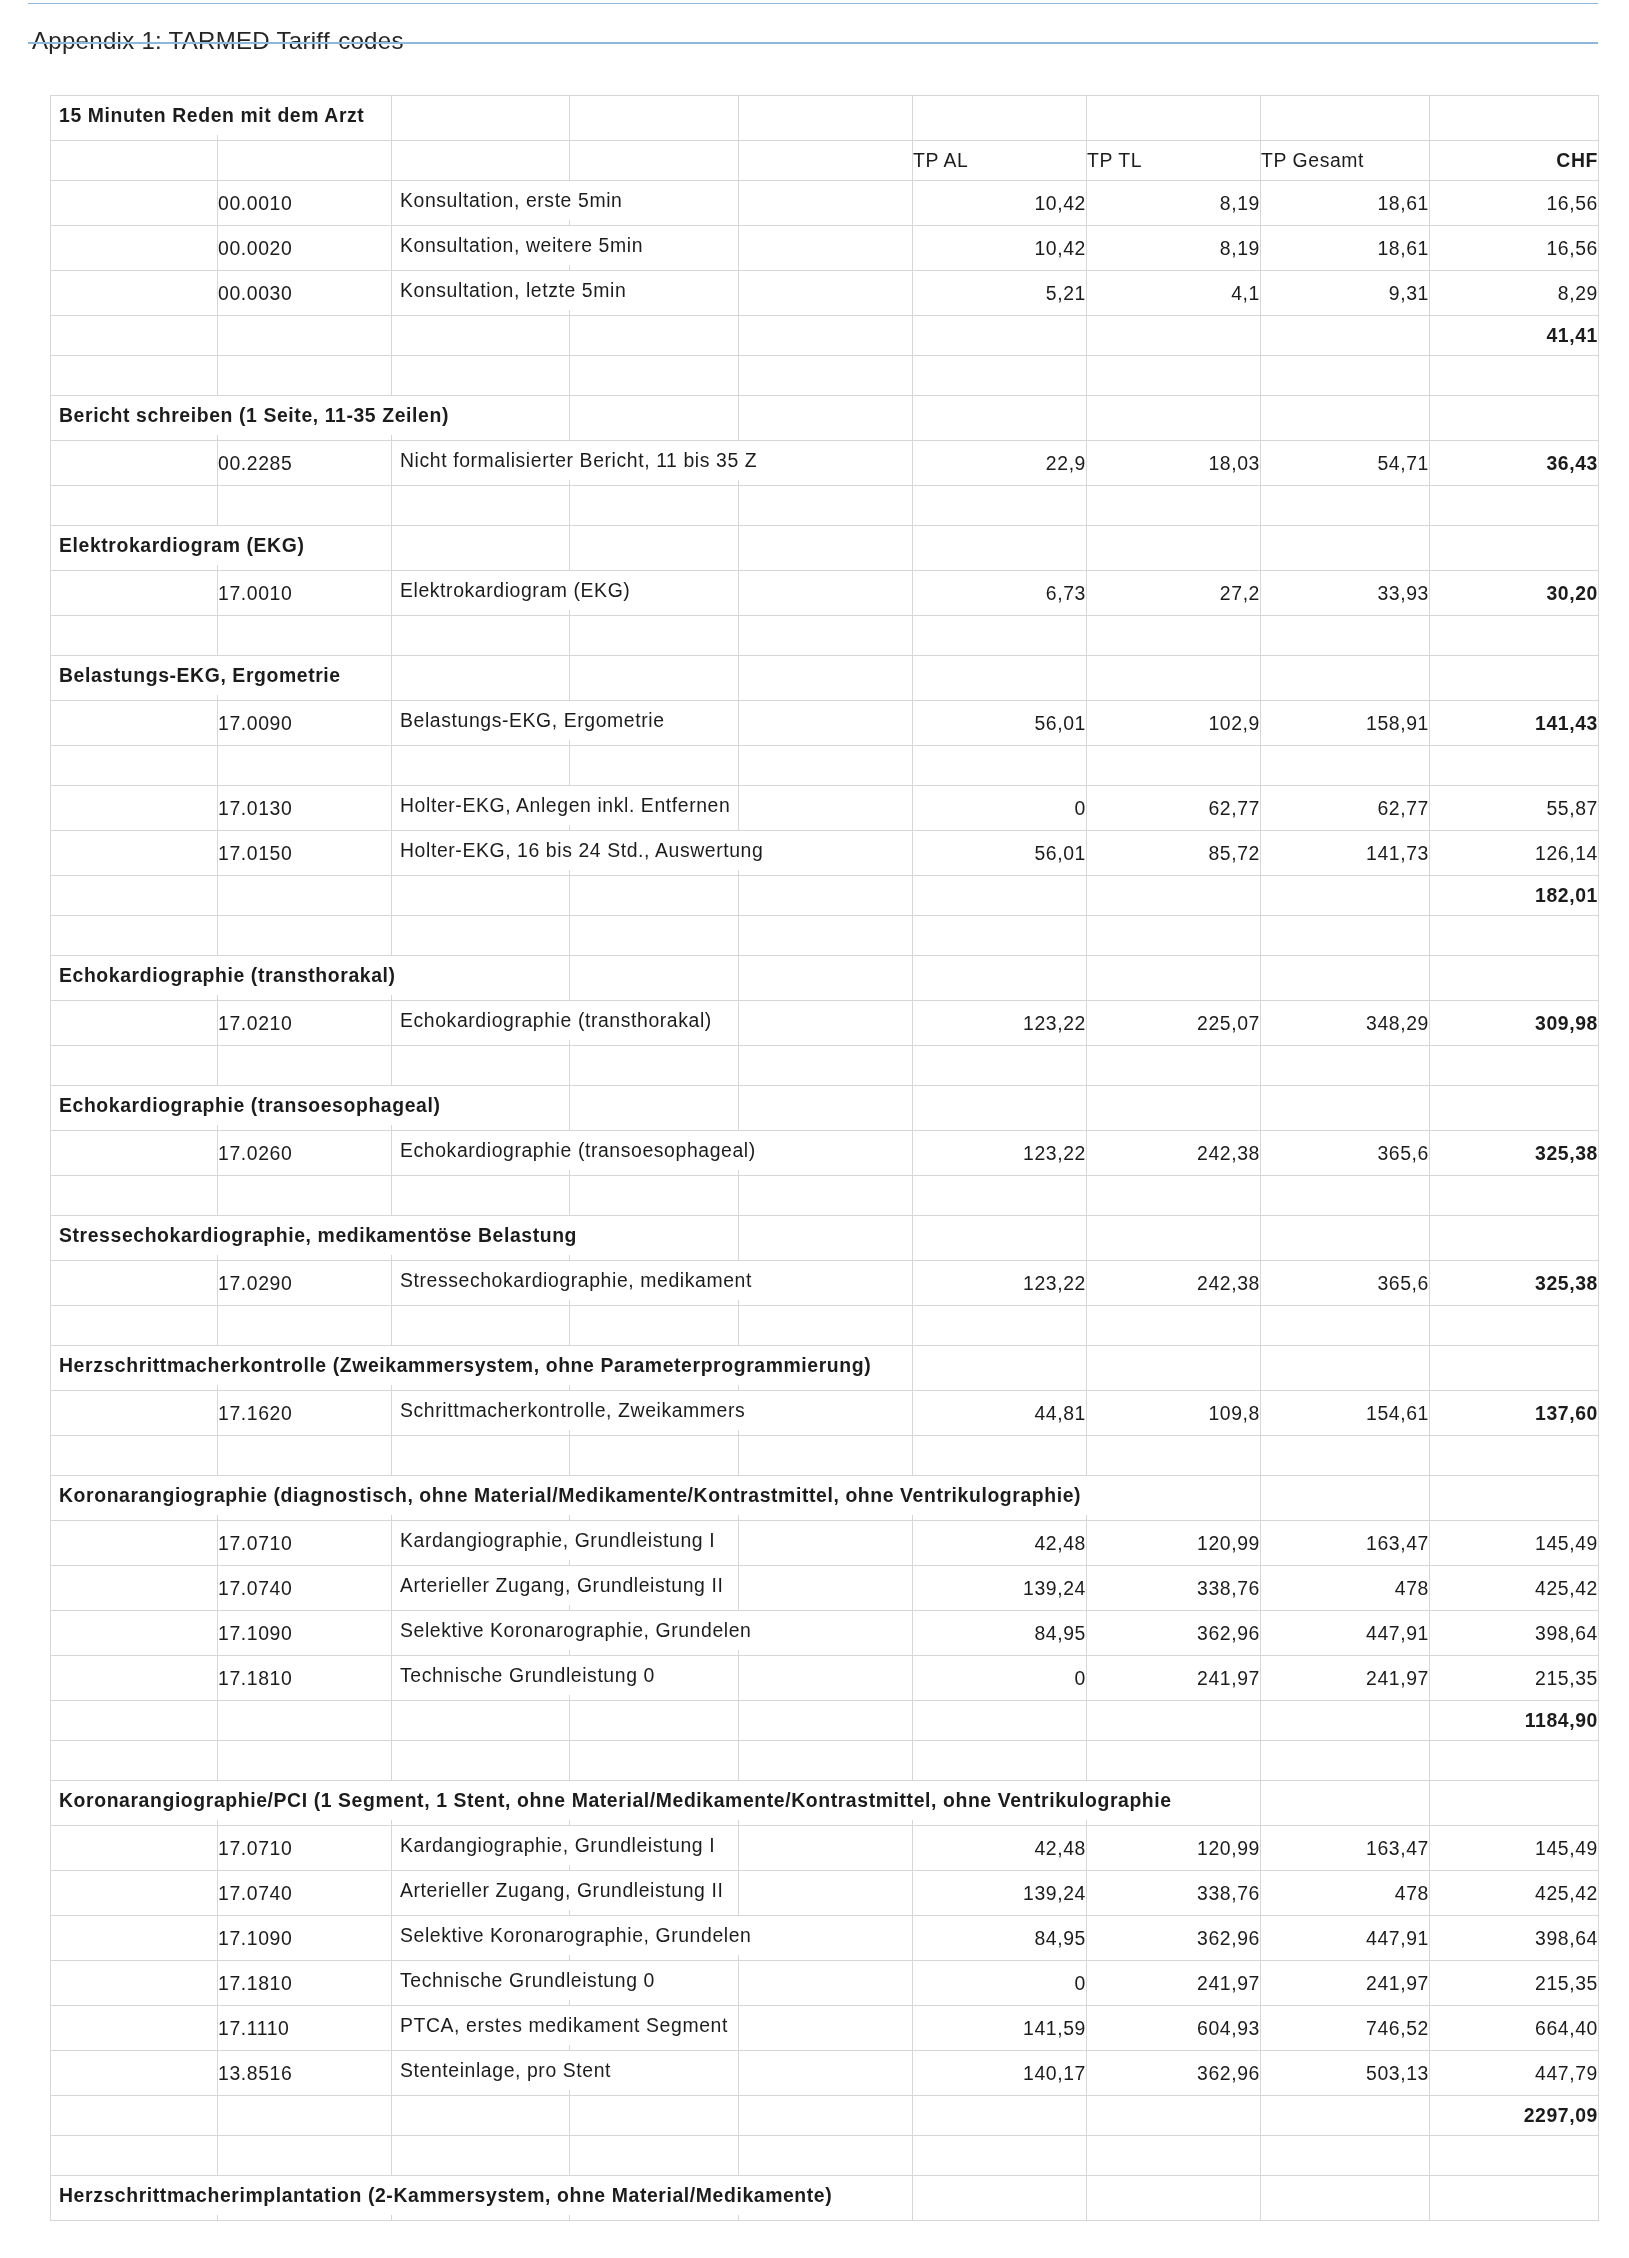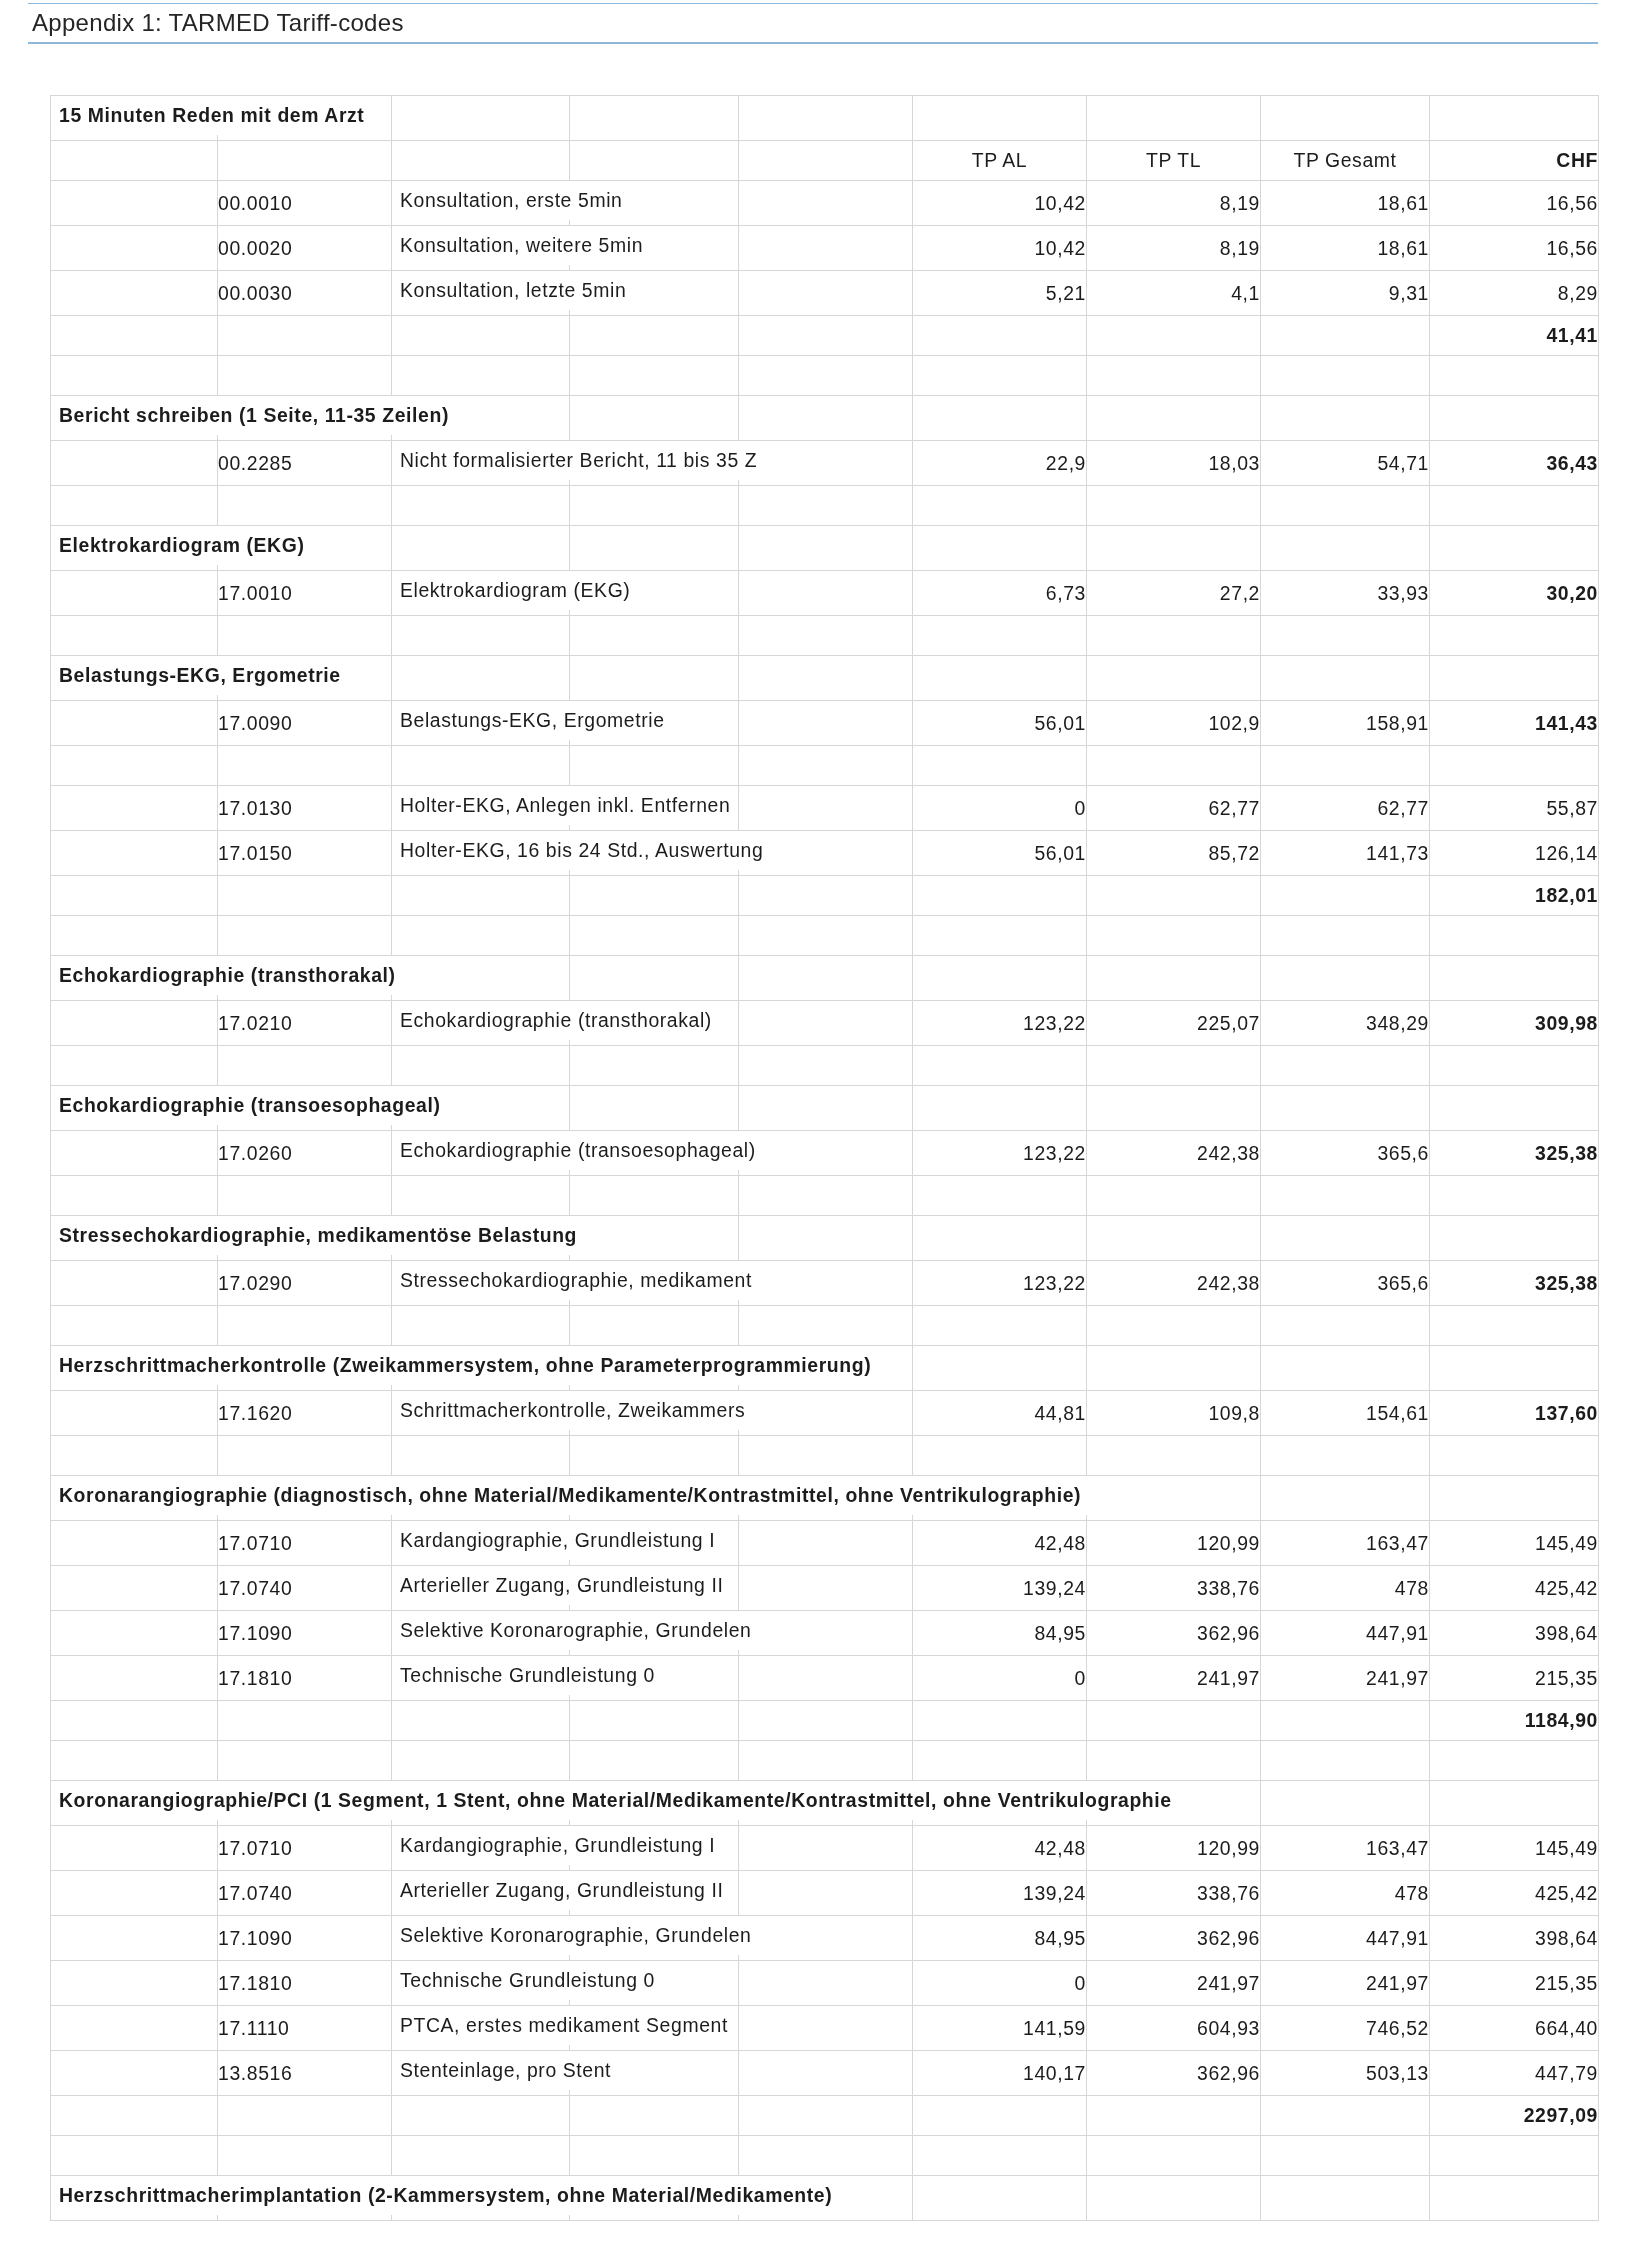--- a/index.html
+++ b/index.html
@@ -4,34 +4,34 @@
 <style>
   html,body { margin:0; padding:0; }
   body {
     width:1629px; height:2258px; background:#ffffff; position:relative;
     font-family:"Liberation Sans", sans-serif; color:#1c1c1c;
   }
   .rule { position:absolute; left:28px; width:1570px; height:1.8px; }
   .rule-top { top:2.6px; }
   .rule-bottom { top:42px; }
   .doc-title {
-    position:absolute; left:32px; top:9px; font-size:24px; font-weight:400;
+    position:absolute; left:32px; top:27px; font-size:24px; font-weight:400;
     color:#252525; letter-spacing:0.3px; white-space:nowrap;
   }
   table.tariff {
     position:absolute; left:50px; top:95px; width:1546px;
     border-collapse:collapse; table-layout:fixed;
   }
   table.tariff td {
     border:0.9px solid #d7d7d7; height:39px; padding:0; overflow:visible;
     font-size:19.4px; letter-spacing:0.6px; vertical-align:middle; white-space:nowrap;
   }
   td.num { text-align:right; padding-right:11.5px; }
   td.code { padding-left:9.7px; }
-  td.colhead { padding-left:9.7px;text-align:center; }
+  td.colhead { padding-left:9.7px; }
   .b { font-weight:bold; }
   .flow {
     position:relative; z-index:2; display:inline-block; background:#ffffff;
     line-height:39px; white-space:nowrap; overflow:hidden;
     padding-left:8px; padding-right:6.2px; max-width:517px;
   }
   tr.section-row .flow { font-weight:bold; max-width:1537px; }
 </style>
 </head>
 <body>

